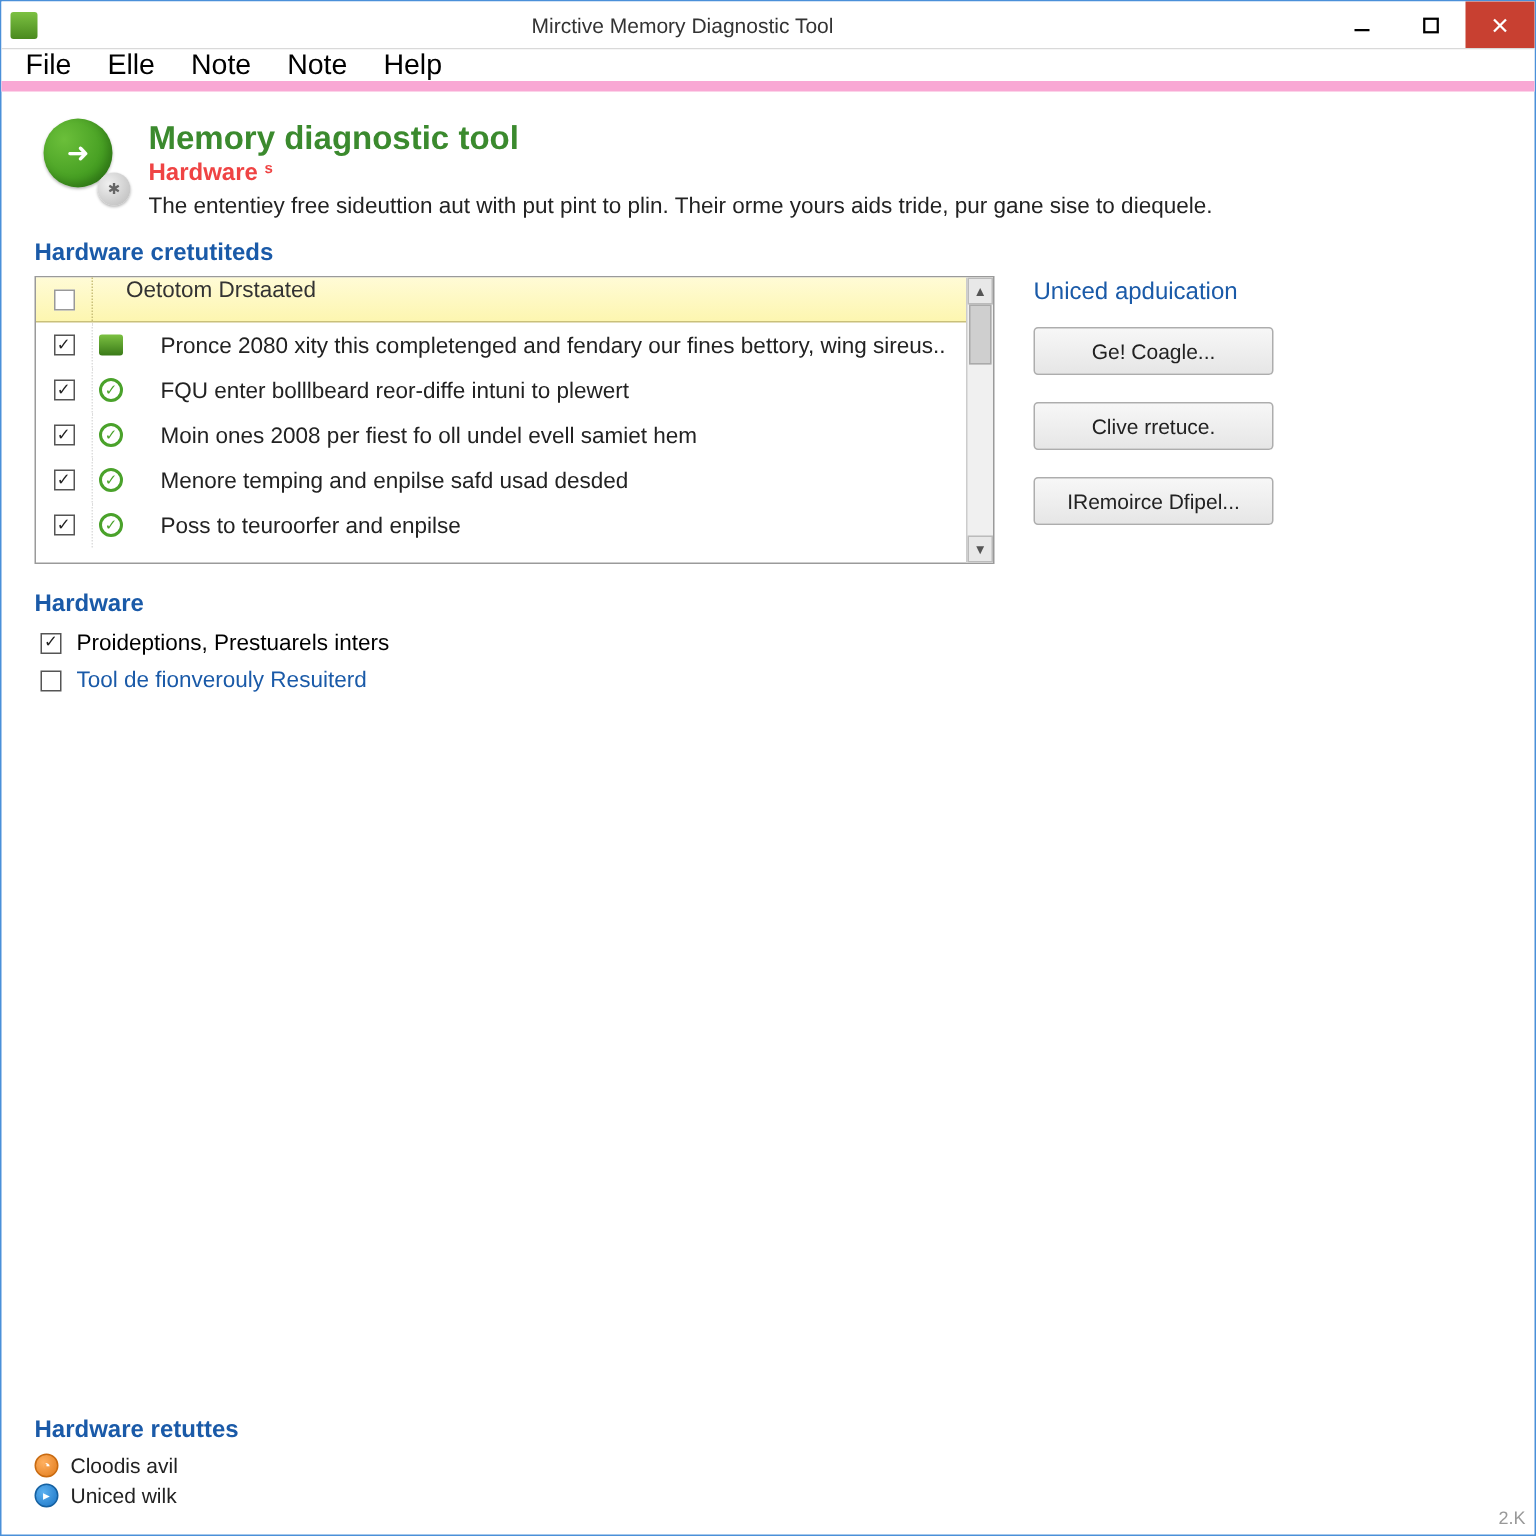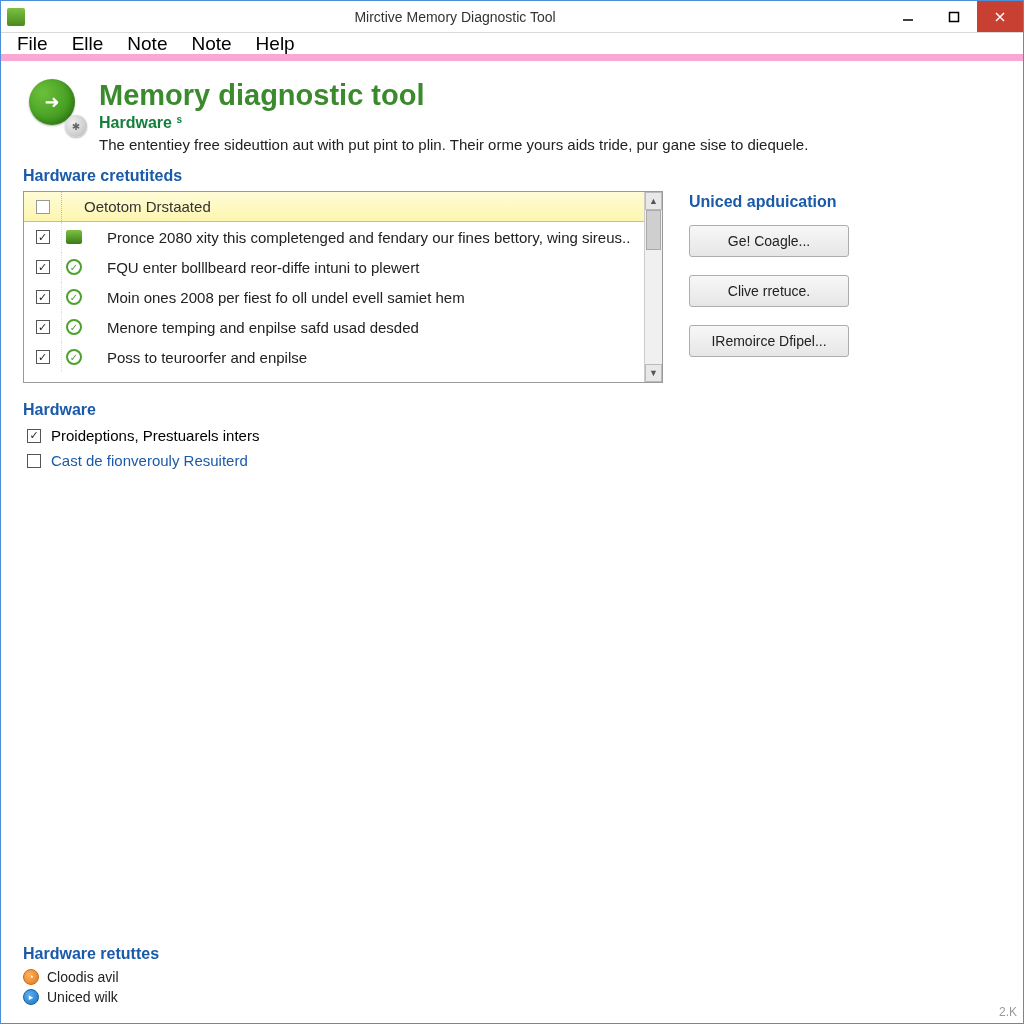--- a/index.html
+++ b/index.html
@@ -11,46 +11,46 @@
   .win-controls { display: flex; height: 100%; }
   .win-btn { width: 46px; height: 100%; display: flex; align-items: center; justify-content: center; font-family: Arial, sans-serif; font-size: 14px; color: #000; }
   .win-btn.close { background: #c84031; color: #fff; }
   .menubar { height: 28px; background: #fff; display: flex; align-items: center; padding: 0 6px; gap: 4px; border-bottom: 7px solid #f9a8d4; font-size: 19px; }
   .menubar .menu-item { padding: 2px 10px; cursor: default; }
   .content { flex: 1; padding: 18px 22px 10px 22px; position: relative; }
   .header-row { display: flex; gap: 14px; margin-bottom: 14px; padding-left: 6px; }
   .header-icon-wrap { width: 56px; height: 56px; position: relative; flex-shrink: 0; }
   .header-orb { width: 46px; height: 46px; border-radius: 50%; background: radial-gradient(circle at 30% 30%, #6bbf3a, #2e8a13); position: absolute; top: 0; left: 0; box-shadow: inset -3px -3px 6px rgba(0,0,0,.2), 0 1px 2px rgba(0,0,0,.3); display:flex; align-items:center; justify-content:center; color:#fff; font-size:18px; }
   .header-gear { width: 22px; height: 22px; border-radius: 50%; background: radial-gradient(circle at 35% 35%, #f0f0f0, #b8b8b8); position: absolute; bottom: -2px; right: -2px; box-shadow: 0 1px 2px rgba(0,0,0,.3); display:flex; align-items:center; justify-content:center; font-size:10px; color:#666; }
-  .header-text h1 { font-size: 29px; font-weight: 600; color: #3b8a2e; margin-bottom: 2px; }
-  .header-text .subhead { font-size: 16px; font-weight: 600; color: #15803d; margin-bottom: 4px; }
+  .header-text h1 { font-size: 22px; font-weight: 600; color: #3b8a2e; margin-bottom: 2px; }
+  .header-text .subhead { font-size: 16px; font-weight: 600; color: #ef4444; margin-bottom: 4px; }
   .header-text .subhead small { font-size: 10px; vertical-align: top; }
   .header-text .desc { font-size: 15px; color: #222; }
   .section-label { color: #1a5aa8; font-weight: 600; font-size: 16px; margin-bottom: 6px; }
   .main-cols { display: flex; gap: 26px; align-items: flex-start; }
   .list-pane { flex: 0 0 640px; }
   .listview { border: 1px solid #9a9a9a; height: 192px; position: relative; background: #fff; }
-  .lv-header { height: 30px; background: linear-gradient(#fffbd6,#fdf6b0); border-bottom: 1px solid #c9c07a; display: flex; align-items: center; }
+  .lv-header { height: 30px; background: linear-gradient(#fffbd6,#fdf6b0); border-bottom: 1px solid #c9c07a; display: flex; align-items: flex-start; }
   .lv-col0 { width: 38px; height: 100%; display:flex; align-items:center; justify-content:center; border-right: 1px dotted #c9c07a; }
   .lv-col0 .hdr-icon { width:14px; height:14px; border:1px solid #999; background:#fff; }
   .lv-col1 { padding-left: 22px; font-size: 15px; color: #333; }
   .lv-body { position: absolute; top: 30px; bottom: 0; left: 0; right: 18px; overflow: hidden; }
   .lv-row { height: 30px; display: flex; align-items: center; font-size: 15px; color: #222; }
   .lv-check { width: 38px; display:flex; align-items:center; justify-content:center; border-right: 1px dotted #ddd; height:100%; }
   .lv-icon { width: 24px; display:flex; align-items:center; justify-content:center; }
   .lv-text { padding-left: 6px; white-space: nowrap; overflow: hidden; text-overflow: ellipsis; flex:1; padding-right:6px;margin-left:15px; }
   .chk { width: 14px; height: 14px; border: 1px solid #555; background: #fff; display:flex; align-items:center; justify-content:center; font-size: 11px; line-height:1; color:#222; }
   .ok-icon { width:16px; height:16px; border-radius:50%; border:2px solid #4aa22b; display:flex; align-items:center; justify-content:center; font-size:10px; color:#4aa22b; }
   .warn-icon { width:16px; height:14px; background:linear-gradient(#7cc142,#3a7a18); border-radius:2px; }
   .scrollbar { position:absolute; top:0; right:0; bottom:0; width:18px; background:#f0f0f0; border-left:1px solid #ccc; }
   .sb-btn { height:18px; background:#e8e8e8; border:1px solid #bbb; display:flex; align-items:center; justify-content:center; font-size:9px; color:#555; }
   .sb-thumb { position:absolute; top:18px; height:40px; left:1px; right:1px; background:#cfcfcf; border:1px solid #aaa; }
   .sb-bottom { position:absolute; bottom:0; left:0; right:0; }
   .side-pane { flex: 0 0 230px; padding-top: 2px; }
-  .side-label { color:#1a5aa8; font-size:16px; margin-bottom: 14px; font-weight: bold; }
+  .side-label { color:#1a5aa8; font-size:16px; margin-bottom: 14px; }
   .side-btn { width: 160px; height: 32px; margin-bottom: 18px; background: linear-gradient(#f7f7f7,#e6e6e6); border:1px solid #adadad; border-radius:3px; display:flex; align-items:center; justify-content:center; font-size:14px; color:#222; }
   .hardware-opts { margin-top: 18px; }
   .opt-row { display:flex; align-items:center; gap:10px; margin-top:8px; font-size:15px; padding-left: 4px; }
   .opt-row.link span.lbl { color:#1a5aa8; }
   .footer { position:absolute; left:22px; bottom:18px; }
   .footer .section-label { margin-bottom: 6px; }
   .foot-item { display:flex; align-items:center; gap:8px; font-size:14px; color:#222; margin-top:4px; }
   .foot-icon { width:16px; height:16px; border-radius:50%; display:flex; align-items:center; justify-content:center; font-size:9px; color:#fff; }
   .foot-icon.orange { background: radial-gradient(circle at 35% 35%, #ffb060, #e07a1a); border:1px solid #c86a10; }
   .foot-icon.blue { background: radial-gradient(circle at 35% 35%, #5bb0f0, #1a74c4); border:1px solid #1560a0; }
@@ -170,21 +170,21 @@
         </div>
 
         <div class="hardware-opts">
           <div class="section-label">Hardware</div>
           <div class="opt-row">
             <div class="chk">✓</div>
             <span class="lbl">Proideptions, Prestuarels inters</span>
           </div>
           <div class="opt-row link">
             <div class="chk"></div>
-            <span class="lbl">Cast de fionverouly Resuiterd</span>
+            <span class="lbl">Tool de fionverouly Resuiterd</span>
           </div>
         </div>
       </div>
 
       <div class="side-pane">
         <div class="side-label">Uniced apduication</div>
         <div class="side-btn">Ge! Coagle...</div>
         <div class="side-btn">Clive rretuce.</div>
         <div class="side-btn">IRemoirce Dfipel...</div>
       </div>

